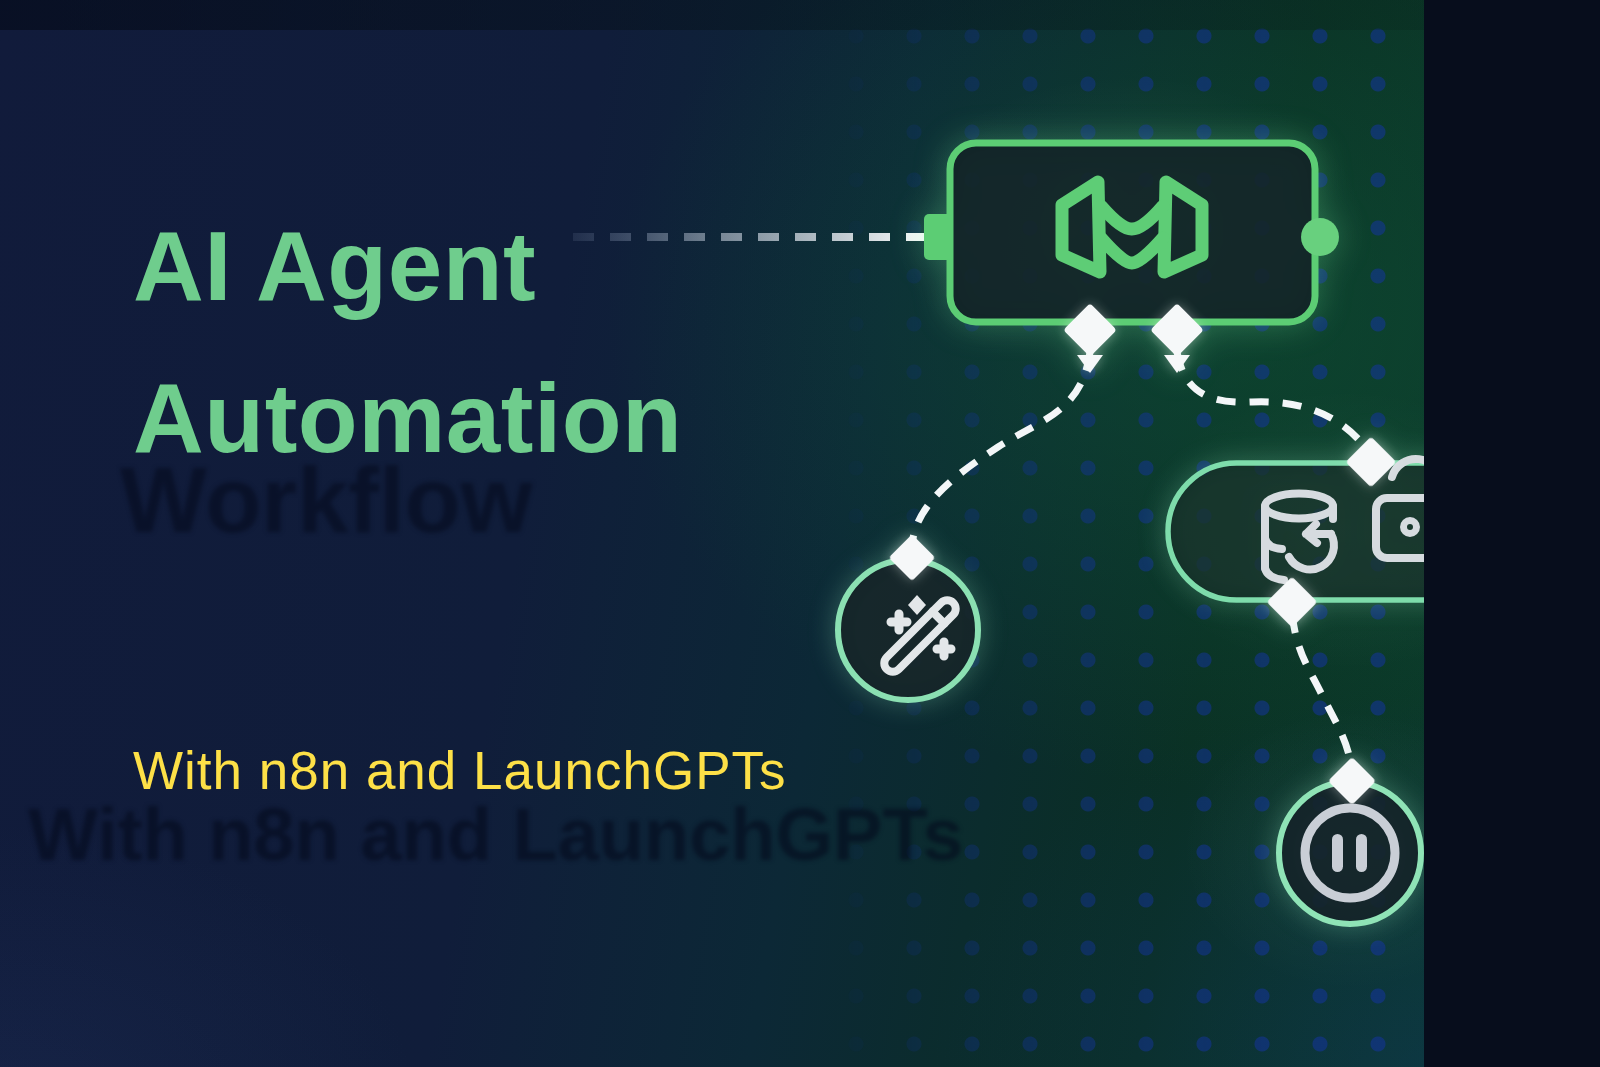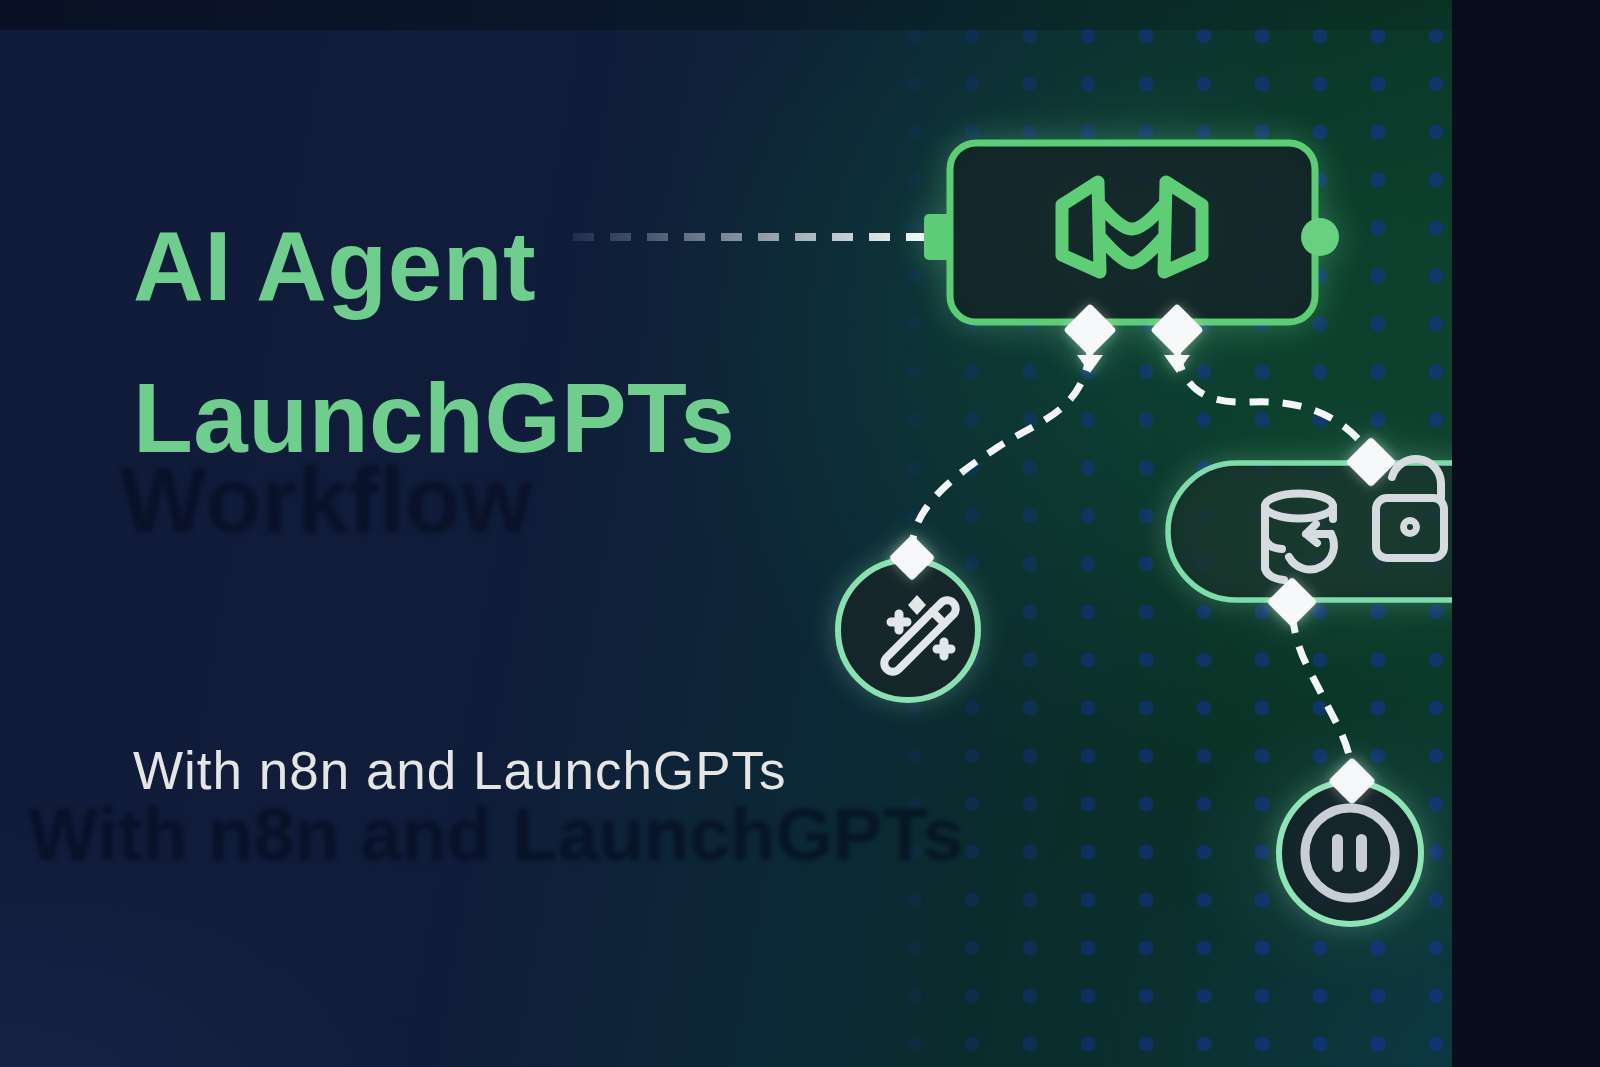--- a/index.html
+++ b/index.html
@@ -1,19 +1,18 @@
 <!DOCTYPE html>
 <html><head>
 <meta charset="utf-8">
 <style>
   html,body{margin:0;padding:0;background:#070d1c;}
   .stage{
     position:relative;width:1424px;height:1067px;overflow:hidden;
     font-family:"Liberation Sans","DejaVu Sans",sans-serif;
-    padding-left:28px;
   }
   
   .bg-base{
     position:absolute;inset:0;
     background:
       radial-gradient(950px 720px at 86% 30%, rgba(16,86,58,0.50), transparent 65%),
       radial-gradient(820px 620px at 100% 100%, rgba(18,48,130,0.28), transparent 60%),
       radial-gradient(760px 520px at 0% 104%, rgba(40,62,112,0.22), transparent 55%),
       radial-gradient(340px 220px at 1130px 230px, rgba(190,255,215,0.10), transparent 70%),
       radial-gradient(300px 200px at 1345px 530px, rgba(190,255,215,0.08), transparent 70%),
@@ -36,21 +35,21 @@
   .ghost-mid{left:120px;top:448px;font-size:92px;}
   .ghost-bottom{left:28px;top:792px;font-size:74px;color:rgba(4,10,28,0.6);}
   
   .headline{position:absolute;left:133px;top:190px;}
   .title-line{
     font-size:98px;line-height:152px;font-weight:700;letter-spacing:0.5px;
     color:#6fcd8d;white-space:nowrap;
   }
   .subtitle{
     position:absolute;left:133px;top:740px;
-    font-size:53px;font-weight:500;color:#e5e5e5;letter-spacing:1px;white-space:nowrap;
+    font-size:53px;font-weight:500;color:#fde047;letter-spacing:1px;white-space:nowrap;
   }
   
   .diagram{position:absolute;inset:0;width:1600px;height:1067px;}
   .glow-green{filter:drop-shadow(0 0 16px rgba(120,235,155,0.30));}
   .glow-mint{filter:drop-shadow(0 0 13px rgba(165,255,210,0.28));}
   .glow-white{filter:drop-shadow(0 0 6px rgba(255,255,255,0.35));}
 </style>
 </head>
 <body>
 
@@ -58,21 +57,21 @@
 
   <div class="bg-base"></div>
   <div class="bg-dots"></div>
   <div class="bg-topband"></div>
 
   <div class="ghost ghost-mid">Workflow</div>
   <div class="ghost ghost-bottom">With n8n and LaunchGPTs</div>
 
   <div class="headline">
     <div class="title-line">AI Agent</div>
-    <div class="title-line">LaunchGPTs</div>
+    <div class="title-line">Automation</div>
   </div>
 
   <div class="subtitle">With n8n and LaunchGPTs</div>
 
   <svg class="diagram" viewBox="0 0 1600 1067">
     <defs>
       <linearGradient id="fadeDash" gradientUnits="userSpaceOnUse" x1="573" y1="237" x2="928" y2="237">
         <stop offset="0" stop-color="#9fb0cf" stop-opacity="0.12"></stop>
         <stop offset="0.4" stop-color="#c9d2df" stop-opacity="0.55"></stop>
         <stop offset="1" stop-color="#ffffff" stop-opacity="1"></stop>

